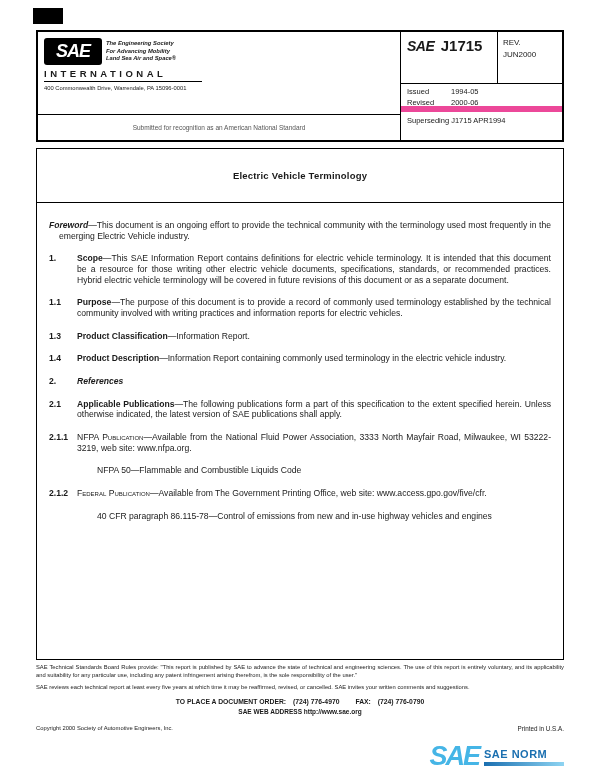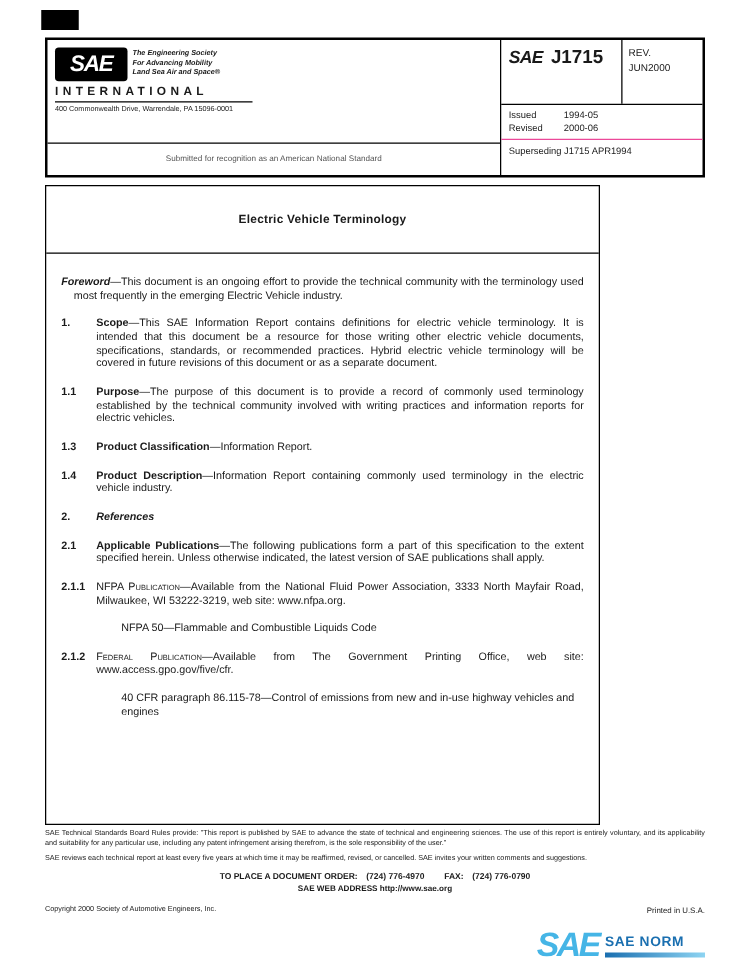--- a/index.html
+++ b/index.html
@@ -22,30 +22,30 @@
 
   .hdr-mid { grid-column:2; grid-row:1; border-left:1px solid #000; padding-top:9px; display:flex; justify-content:center; }
   .doc-type { font-size:15px; font-weight:bold; line-height:1.15; white-space:pre-line; }
 
   .hdr-right { grid-column:3; grid-row:1 / 3; border-left:1px solid #000; display:flex; flex-direction:column; }
   .row-docnum { height:52px; border-bottom:1px solid #000; display:flex; }
   .cell-docnum { flex:1.55; border-right:1px solid #000; padding:5px 6px; }
   .brand-sae { font-weight:bold; font-style:italic; font-size:14px; letter-spacing:-0.5px; }
   .docnum { font-weight:bold; font-size:15px; margin-left:2px; }
   .cell-rev { flex:1; padding:5px 5px; font-size:8px; line-height:1.5; }
-  .row-dates { height:28px; border-bottom:1px solid #ec4899; padding:3px 6px; font-size:7.5px; line-height:1.45; }
+  .row-dates { height:28px; border-bottom:6px solid #ec4899; padding:3px 6px; font-size:7.5px; line-height:1.45; }
   .date-line { display:flex; }
   .date-label { width:44px; }
   .row-super { flex:1; padding:4px 6px; font-size:7.5px; }
 
   .submitted { grid-column:1 / 3; grid-row:2; border-top:1px solid #000; display:flex; align-items:center;
                justify-content:center; font-size:6.5px; color:#555; }
 
   
-  .docbox { position:absolute; left:36px; top:148px; width:444px; height:512px; border:1.5px solid #000; background:#fff; }
+  .docbox { position:absolute; left:36px; top:148px; width:528px; height:512px; border:1.5px solid #000; background:#fff; }
   .doctitle { height:54px; border-bottom:1px solid #000; display:flex; align-items:center; justify-content:center;
               font-weight:bold; font-size:9.5px; letter-spacing:0.2px; }
   .content { padding:17px 12px 0 12px; }
   .sec { position:relative; font-size:8.6px; line-height:1.24; margin-bottom:12px; text-align:justify; }
   .sec .num { position:absolute; left:0; top:0; font-weight:bold; }
   .sec .body { display:block; padding-left:28px; }
   .sec.fw .body { padding-left:10px; text-indent:-10px; }
   .label { font-weight:bold; }
   .label.it { font-style:italic; }
   .label.sc { font-weight:normal; font-variant:small-caps; }

